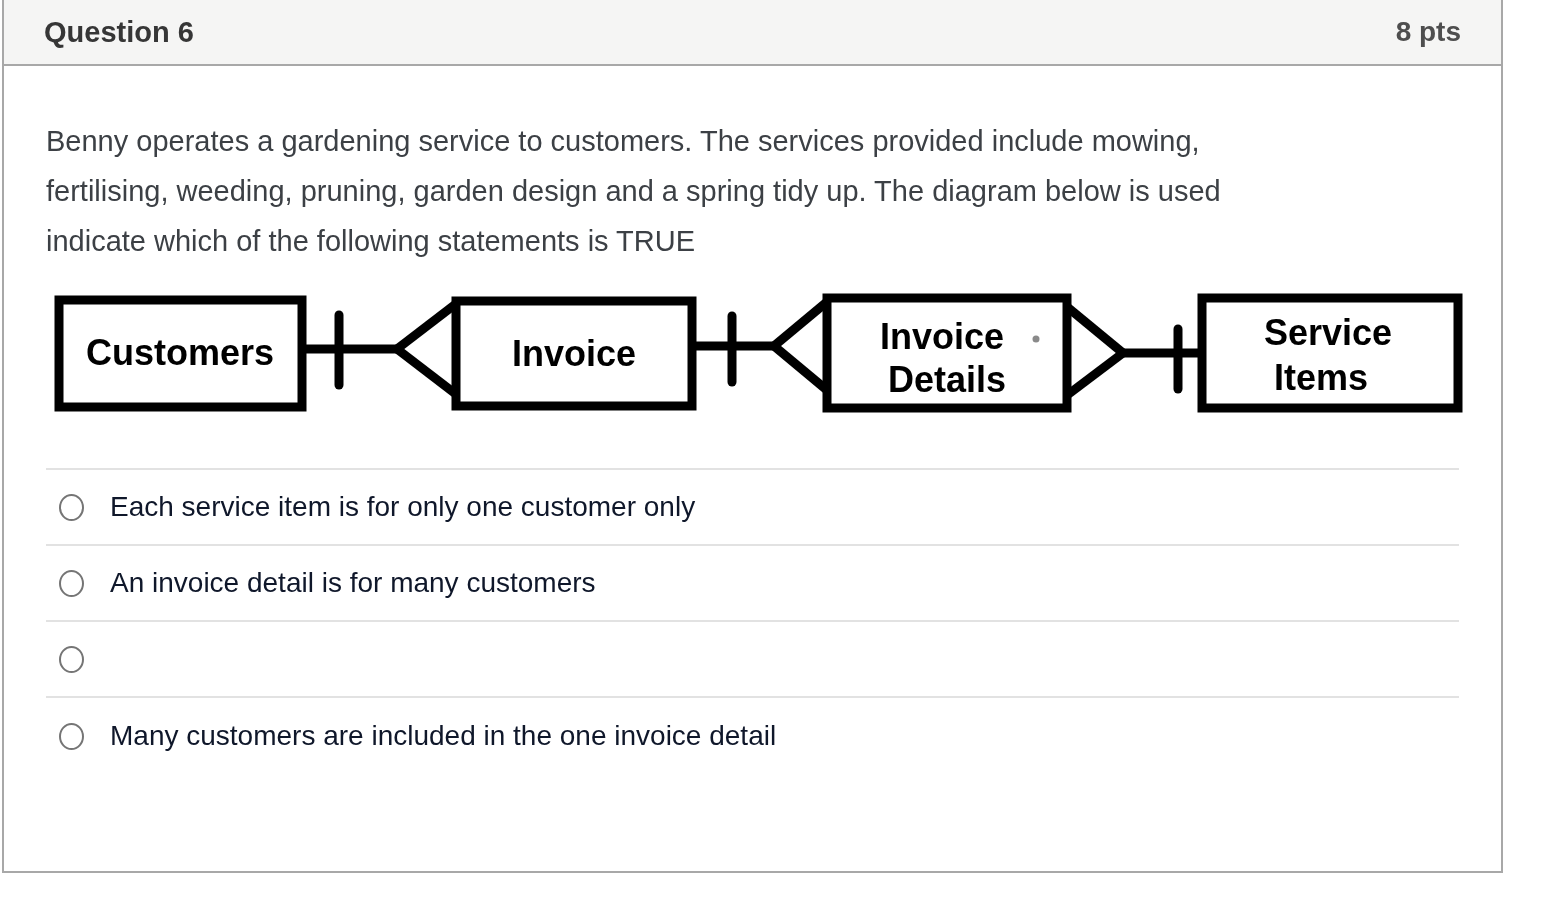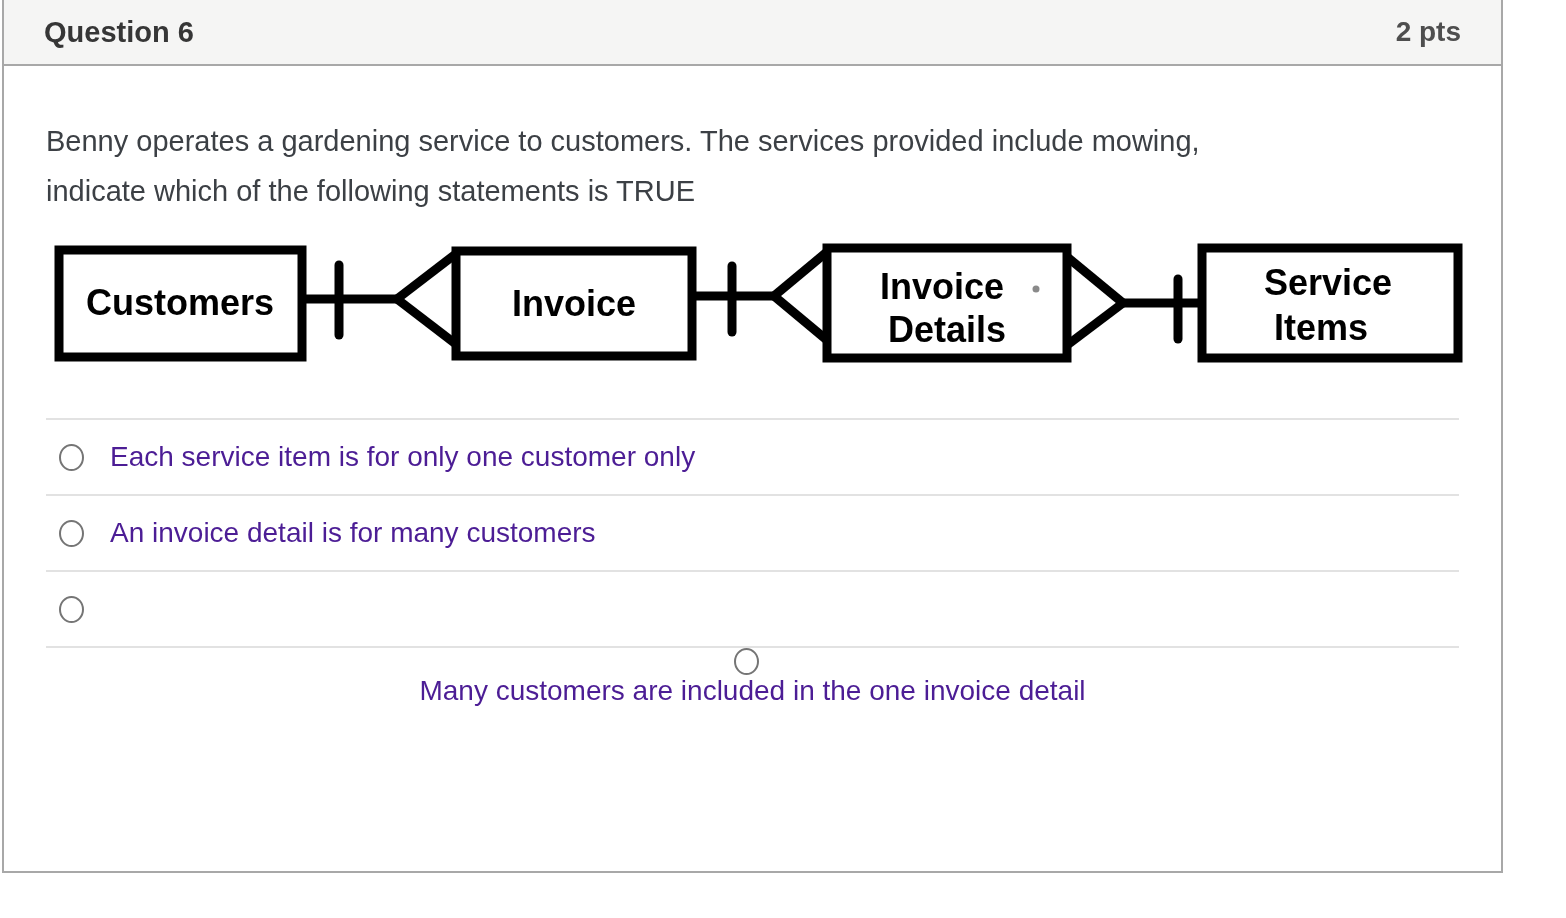--- a/index.html
+++ b/index.html
@@ -56,48 +56,49 @@
     margin-top: 45px;
     border-top: 2px solid #e2e2e2;
   }
   .option-row {
     height: 76px;
     display: flex;
     align-items: center;
     border-bottom: 2px solid #e2e2e2;
     cursor: pointer;
   }
-  .option-row:last-child { border-bottom: none; flex-direction: column; }
+  .option-row:last-child { border-bottom: none; }
   .radio {
     width: 25px; height: 27px;
     border: 2px solid #757575;
     border-radius: 50%;
     margin: 0 26px 0 13px;
     flex: 0 0 auto;
     background: #ffffff;
   }
   .option-label {
     font-size: 28px;
-    color: #4c1d95;
+    color: #0f172a;
   }
 </style>
 </head>
 <body>
 
 <div class="question-panel">
 
   <div class="q-header">
     <span class="q-title">Question 6</span>
-    <span class="q-points">2 pts</span>
+    <span class="q-points">8 pts</span>
   </div>
 
   <div class="q-body">
 
     <div class="q-text">
       <div class="line">Benny operates a gardening service to customers. The services provided include mowing,</div>
+      <div class="line">fertilising, weeding, pruning, garden design and a spring tidy up. The diagram below is used</div>
       <div class="line">indicate which of the following statements is TRUE</div>
     </div>
 
     <div class="erd-wrap">
       <svg width="1425" height="140" viewBox="0 0 1425 140">
 
         <rect x="13" y="17" width="243" height="107" fill="#ffffff" stroke="#000000" stroke-width="9"></rect>
         <text class="erd-label" x="134" y="82" text-anchor="middle">Customers</text>
 
         <line x1="256" y1="66" x2="353" y2="66" stroke="#000000" stroke-width="9"></line>

